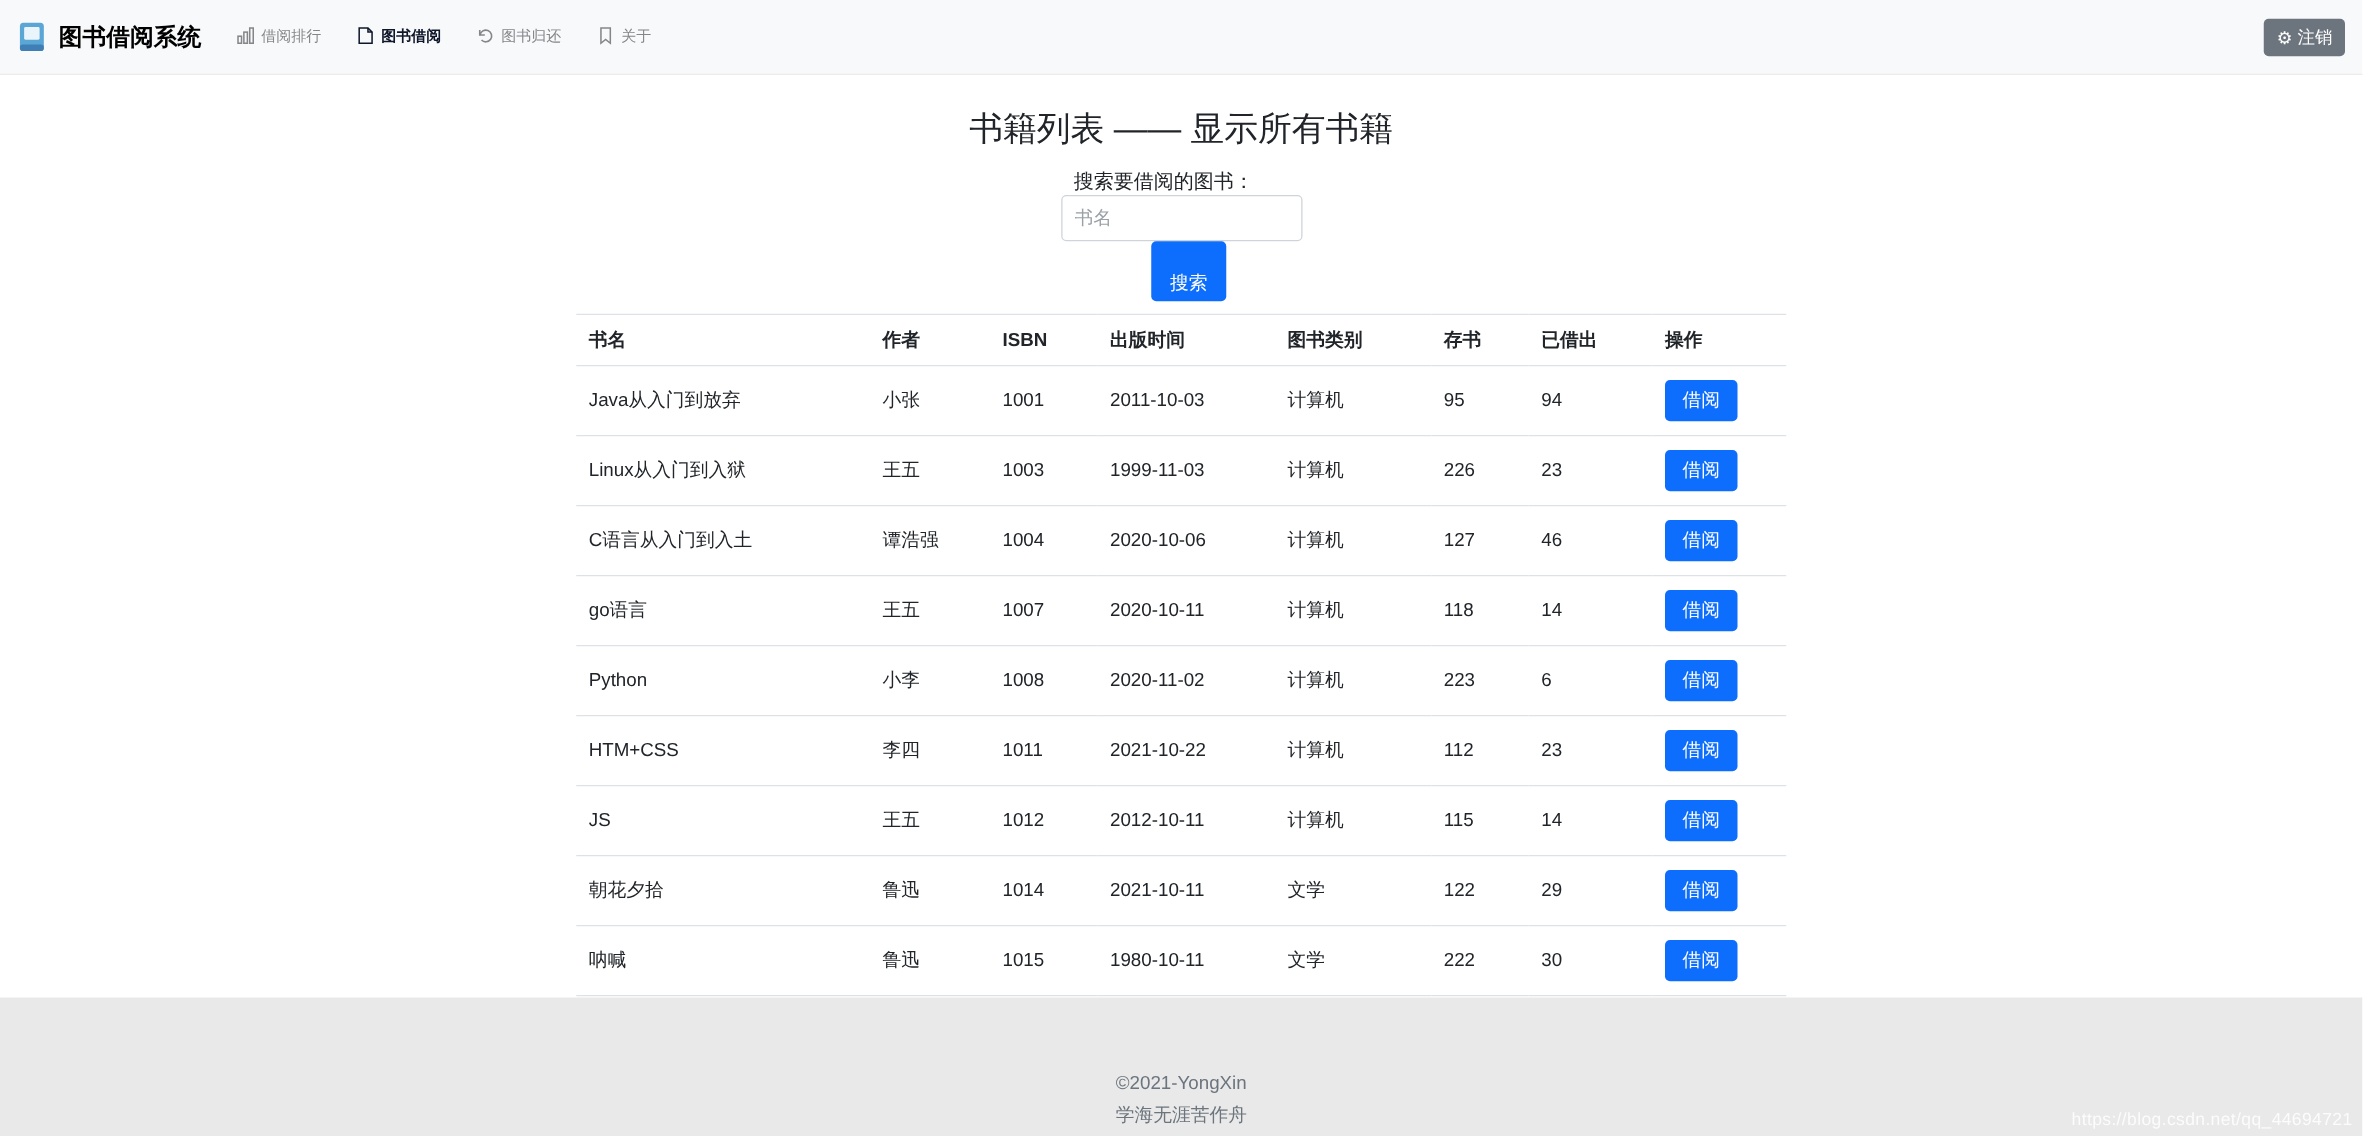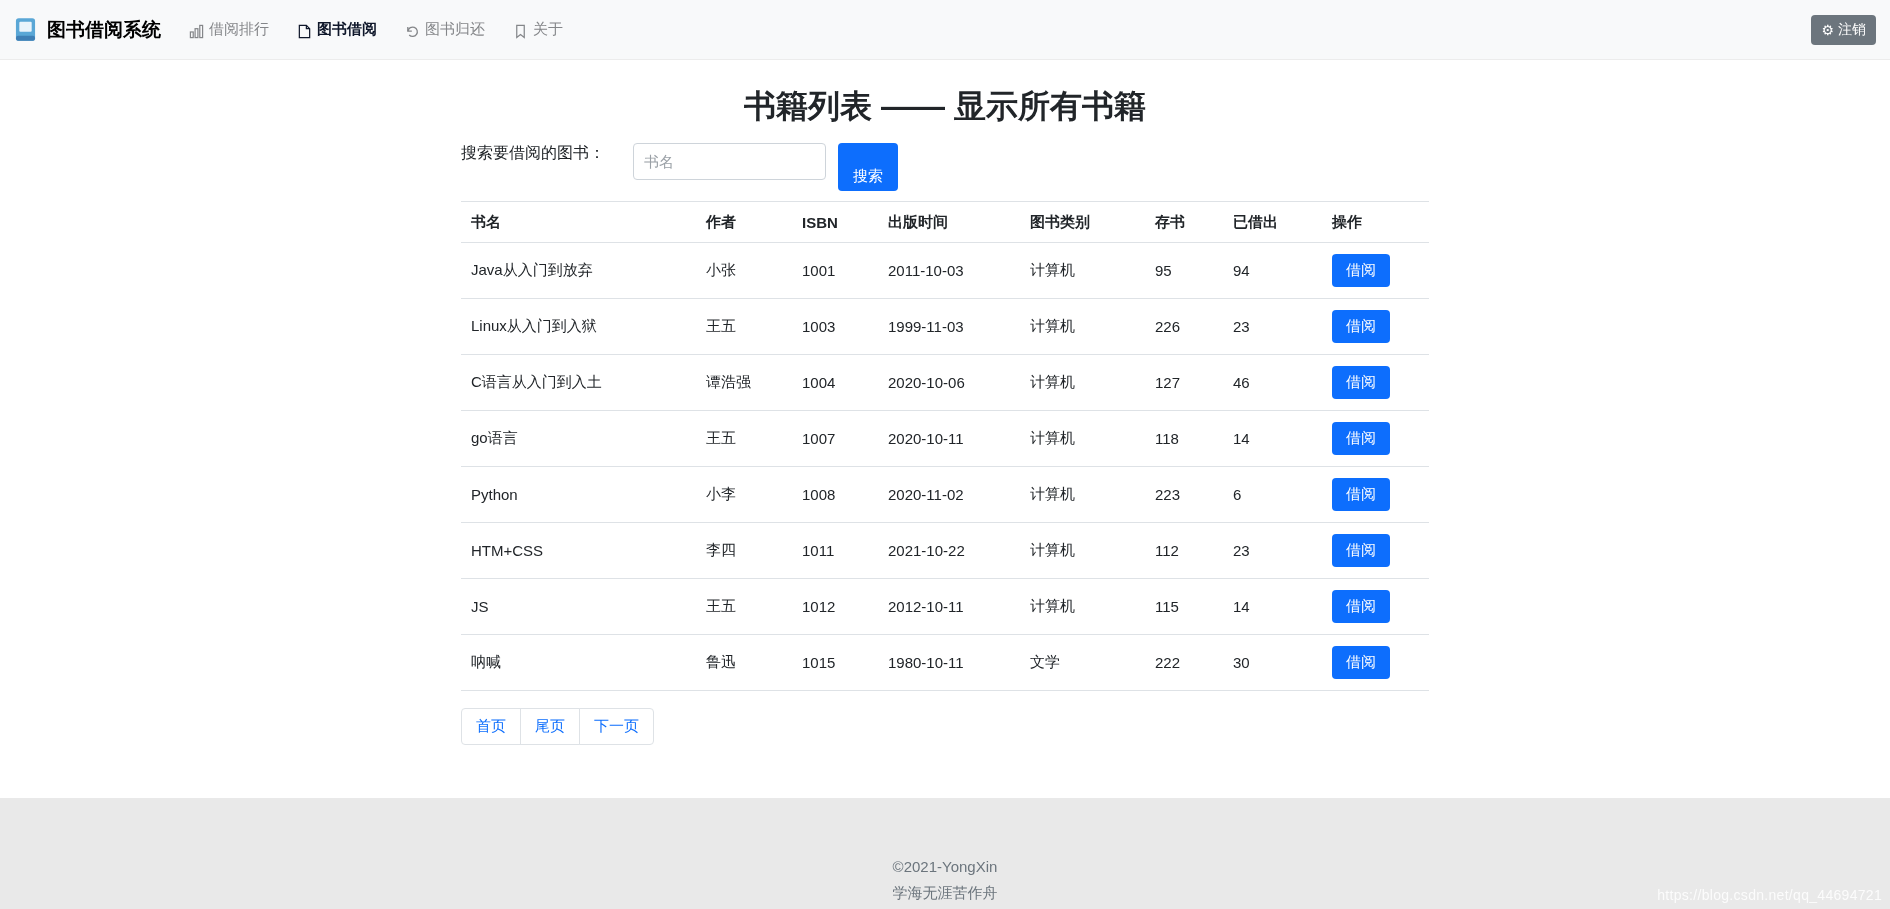--- a/index.html
+++ b/index.html
@@ -20,45 +20,45 @@
     background: #f8f9fa;
     border-bottom: 1px solid #ececec;
     display: flex;
     align-items: center;
     padding: 0 14px 0 12px;
   }
   .brand { display: flex; align-items: center; gap: 8px; margin-right: 28px; cursor: pointer; }
   .brand-title { font-size: 19px; font-weight: 700; color: #000; }
   .nav-links { display: flex; align-items: center; gap: 28px; }
   .nav-item {
-    display: flex; align-items: flex-end; gap: 5px;
-    font-size: 15px; color: #848689; cursor: pointer; white-space: nowrap;
+    display: flex; align-items: flex-start; gap: 5px;
+    font-size: 12px; color: #848689; cursor: pointer; white-space: nowrap;
   }
   .nav-item.active { color: #0f172a; font-weight: 700; }
   .nav-icon { display: flex; align-items: center; }
   .logout-btn {
     margin-left: auto;
     background: #6c757d; color: #fff;
     border: none; border-radius: 4px;
     font-size: 14px; padding: 6px 10px;
     display: flex; align-items: center; gap: 4px;
     cursor: pointer; font-family: inherit;
   }
   .gear { font-size: 14px; line-height: 1; }
 
   
   .container { width: 968px; margin: 0 auto; }
   .page-title {
     text-align: center;
-    font-size: 32px;
-    font-weight: 700;
+    font-size: 27px;
+    font-weight: 400;
     margin: 25px 0 14px 0;
     color: #212529;
   }
-  .search-row { display: flex; align-items: flex-start; margin-bottom: 10px; }
+  .search-row { display: flex; align-items: center; margin-bottom: 10px; flex-direction: column; }
   .search-label { font-size: 16px; margin-right: 28px; }
   .search-input {
     width: 193px; height: 37px;
     border: 1px solid #ced4da; border-radius: 4px;
     padding: 6px 10px; font-size: 15px;
     font-family: inherit; outline: none; color: #212529;
   }
   .search-input::placeholder { color: #9aa0a6; }
   .btn-primary {
     background: #0d6efd; color: #fff;
@@ -300,20 +300,32 @@
     <td>1012</td>
     <td>2012-10-11</td>
     <td>计算机</td>
     <td>115</td>
     <td>14</td>
     <td>
       <button class="btn-primary borrow-btn">借阅</button>
     </td>
   </tr>
 
+  <tr>
+    <td>朝花夕拾</td>
+    <td>鲁迅</td>
+    <td>1014</td>
+    <td>2021-10-11</td>
+    <td>文学</td>
+    <td>122</td>
+    <td>29</td>
+    <td>
+      <button class="btn-primary borrow-btn">借阅</button>
+    </td>
+  </tr>
 
   <tr>
     <td>呐喊</td>
     <td>鲁迅</td>
     <td>1015</td>
     <td>1980-10-11</td>
     <td>文学</td>
     <td>222</td>
     <td>30</td>
     <td>

